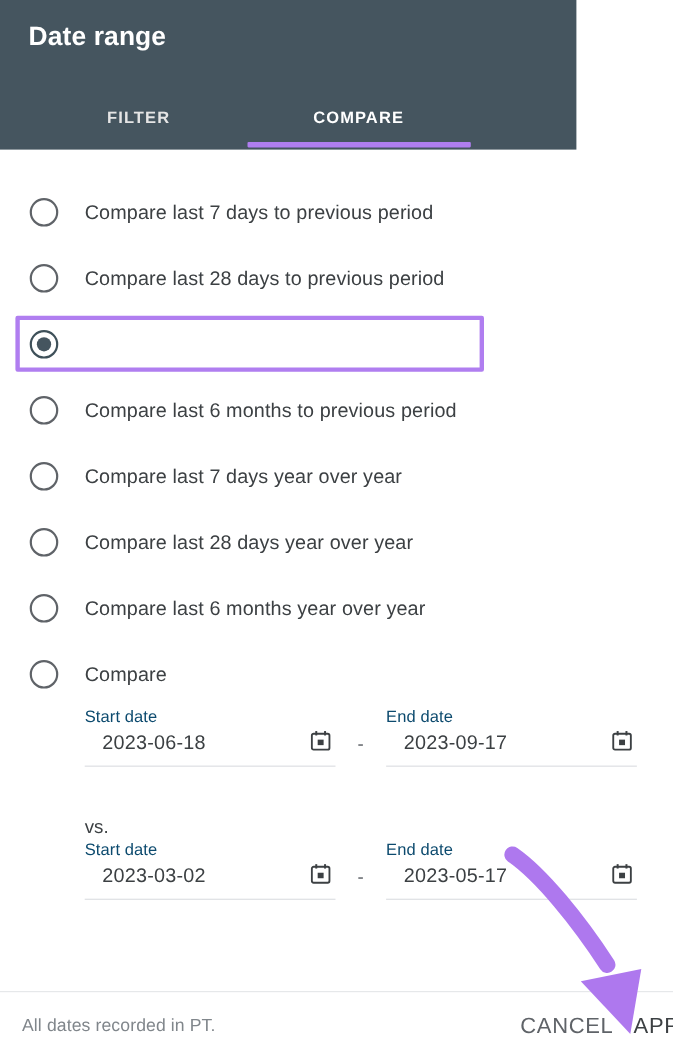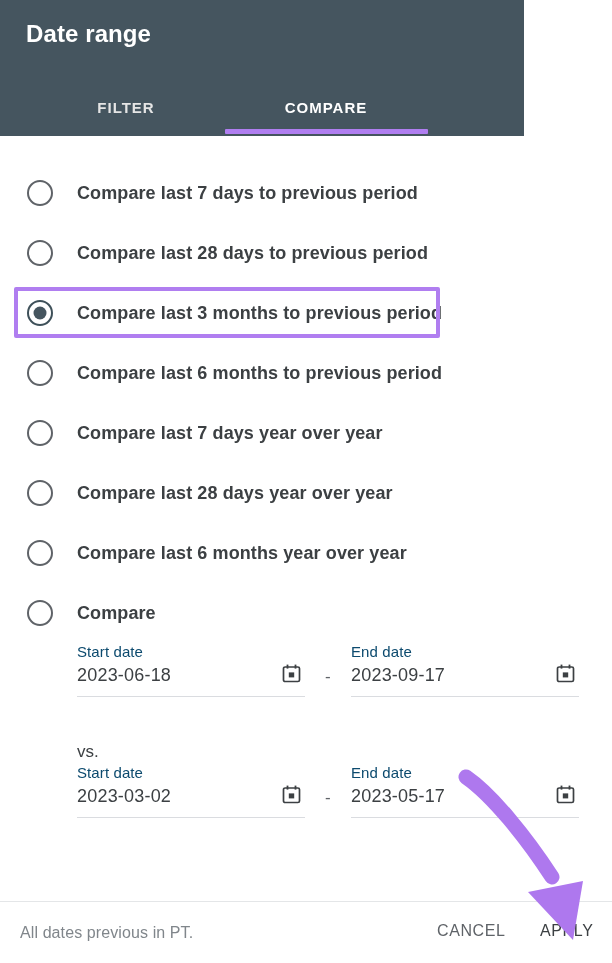--- a/index.html
+++ b/index.html
@@ -89,21 +89,20 @@
     width: 612px;
   }
   .option-row {
     position: absolute;
     left: 0;
     width: 612px;
     height: 60px;
     display: flex;
     align-items: center;
     cursor: pointer;
-    font-weight: bold;
   }
   .radio {
     position: absolute;
     left: 27px;
     top: 50%;
     transform: translateY(-50%);
     width: 26px;
     height: 26px;
     box-sizing: border-box;
     border: 2px solid #5f6368;
@@ -169,21 +168,21 @@
     position: absolute;
     top: 0;
     left: 0;
     font-size: 15px;
     color: #0c4a6e;
     letter-spacing: 0.1px;
   }
   .date-value {
     position: absolute;
     top: 22px;
-    left: 0;
+    left: 16px;
     font-size: 18px;
     color: #3c4043;
     letter-spacing: 0.2px;
   }
   .date-underline {
     position: absolute;
     top: 53px;
     left: 0;
     width: 228px;
     height: 1px;
@@ -216,28 +215,29 @@
     position: absolute;
     left: 20px;
     top: 924px;
     font-size: 16px;
     color: #80868b;
     letter-spacing: 0.1px;
   }
   .footer-btn {
     position: absolute;
     top: 922px;
-    font-size: 16px;
+    font-size: 20px;
     letter-spacing: 0.6px;
     cursor: pointer;
     user-select: none;
     background: none;
     border: none;
     padding: 0;
     font-family: "Liberation Sans", sans-serif;
+    margin-left: 36px;
   }
   .btn-cancel {
     left: 437px;
     color: #5f6368;
   }
   .btn-apply {
     left: 540px;
     color: #3c4043;
   }
 
@@ -273,21 +273,20 @@
       <span class="option-label">Compare last 7 days to previous period</span>
     </div>
 
     <div class="option-row" style="top:87px;">
       <span class="radio"></span>
       <span class="option-label">Compare last 28 days to previous period</span>
     </div>
 
     <div class="option-row" style="top:147px;">
       <span class="radio checked"></span>
-      <span class="option-label">Compare last 3 months to previous period</span>
     </div>
 
     <div class="option-row" style="top:207px;">
       <span class="radio"></span>
       <span class="option-label">Compare last 6 months to previous period</span>
     </div>
 
     <div class="option-row" style="top:267px;">
       <span class="radio"></span>
       <span class="option-label">Compare last 7 days year over year</span>
@@ -370,21 +369,21 @@
           <rect x="4.6" y="0.6" width="1.8" height="4" fill="#3c4043"></rect>
           <rect x="12.6" y="0.6" width="1.8" height="4" fill="#3c4043"></rect>
           <rect x="6.8" y="8.4" width="5.4" height="5" fill="#3c4043"></rect>
         </svg>
       </span>
     </div>
 
   </div>
 
   <div class="footer-divider"></div>
-  <div class="footer-note">All dates previous in PT.</div>
+  <div class="footer-note">All dates recorded in PT.</div>
   <button class="footer-btn btn-cancel">CANCEL</button>
   <button class="footer-btn btn-apply">APPLY</button>
 
   <div class="highlight-box"></div>
 
   <div class="arrow-annotation">
     <svg width="172" height="185" viewBox="0 0 172 185">
       <path d="M 26 22 C 52 40, 86 82, 112 122" stroke="#ae78ee" stroke-width="15" fill="none" stroke-linecap="round"></path>
       <path d="M 133 185 L 88 137 L 143 126 Z" fill="#ae78ee"></path>
     </svg>

